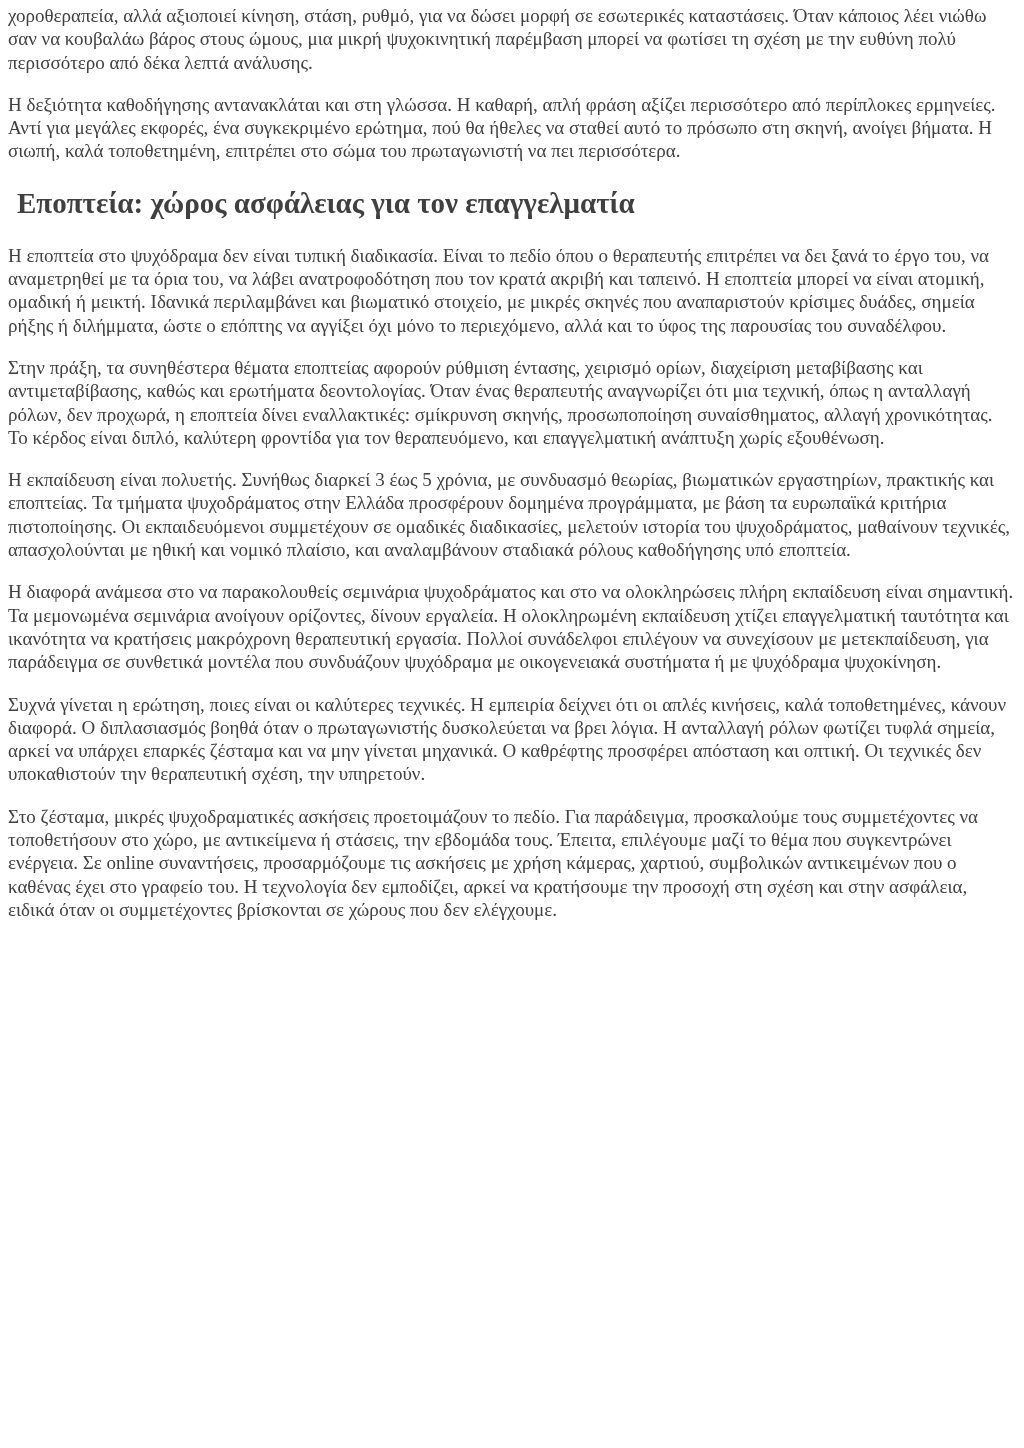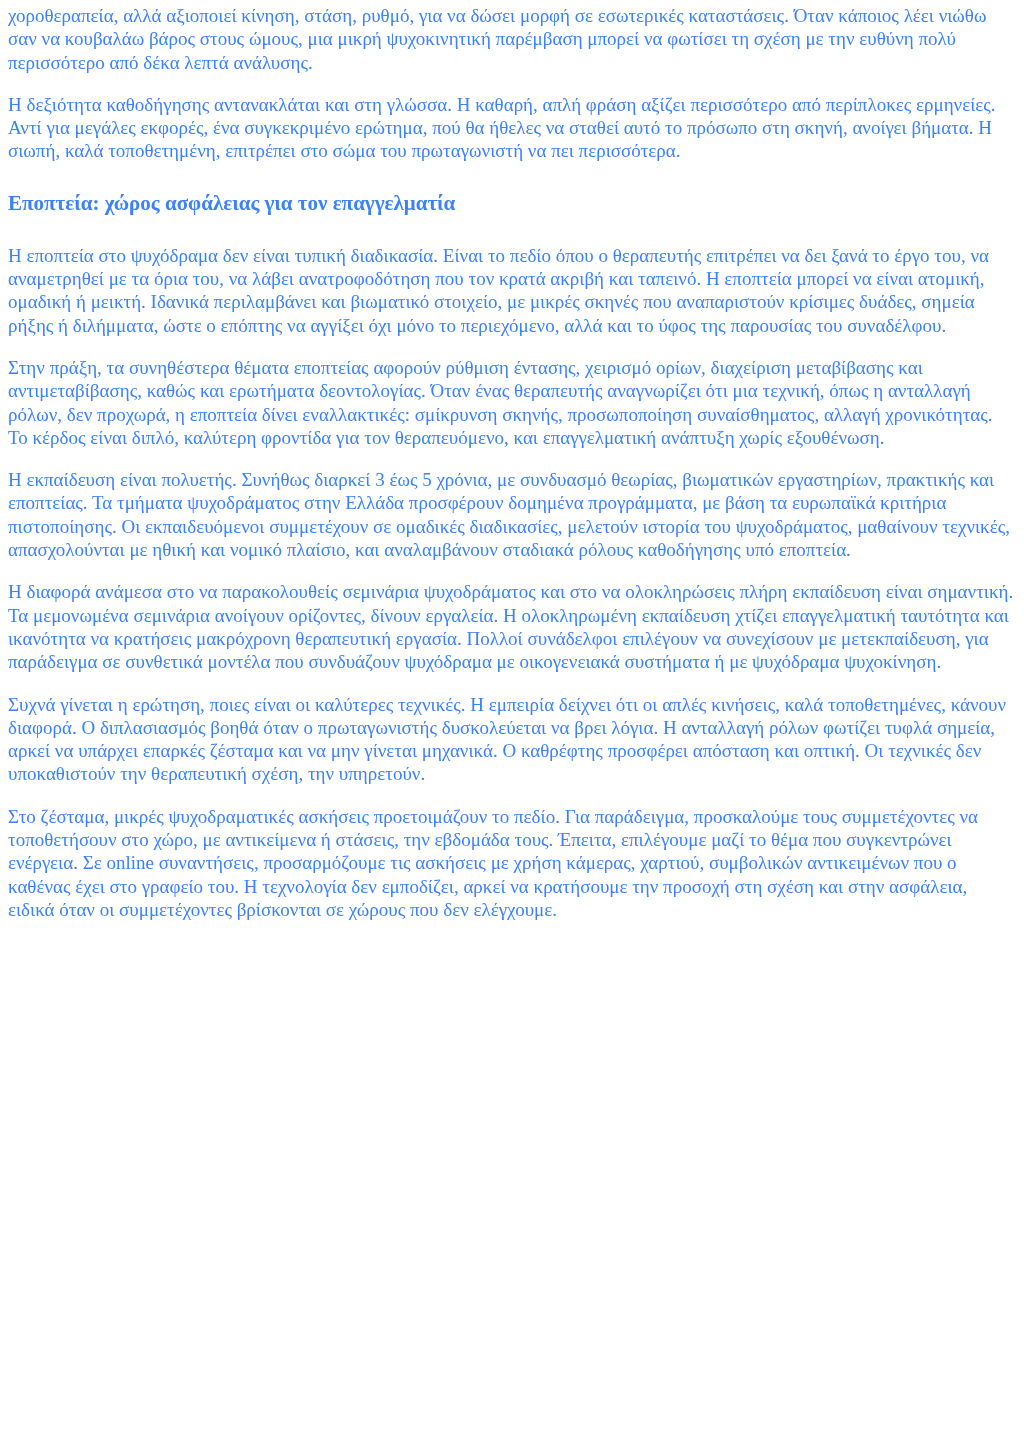--- a/index.html
+++ b/index.html
@@ -7,42 +7,42 @@
     padding: 0;
     background: #ffffff;
   }
   .page {
     position: relative;
     width: 1024px;
     height: 1448px;
     box-sizing: border-box;
     padding: 4px 8px 0 8px;
     background: #ffffff;
-    color: #3b82f6;
+    color: #404040;
     font-family: "Liberation Serif", "DejaVu Serif", serif;
     font-size: 19px;
     line-height: 23.3px;
     overflow: hidden;
     text-align: left;
   }
   .page p {
     margin: 19px 0;
   }
   .page p.first {
     margin-top: 0;
   }
   .page section {
     margin: 0;
     padding: 0;
   }
   .page h2 {
-    font-size: 21px;
+    font-size: 29px;
     line-height: 33px;
     font-weight: bold;
-    margin: 24px 0;
+    margin: 24px 9px;
     letter-spacing: 0;
   }
 </style>
 </head>
 <body>
 
 <div class="page">
 
   <p class="first">χοροθεραπεία, αλλά αξιοποιεί κίνηση, στάση, ρυθμό, για να δώσει μορφή σε εσωτερικές καταστάσεις. Όταν κάποιος λέει νιώθω σαν να κουβαλάω βάρος στους ώμους, μια μικρή ψυχοκινητική παρέμβαση μπορεί να φωτίσει τη σχέση με την ευθύνη πολύ περισσότερο από δέκα λεπτά ανάλυσης.</p>
 

